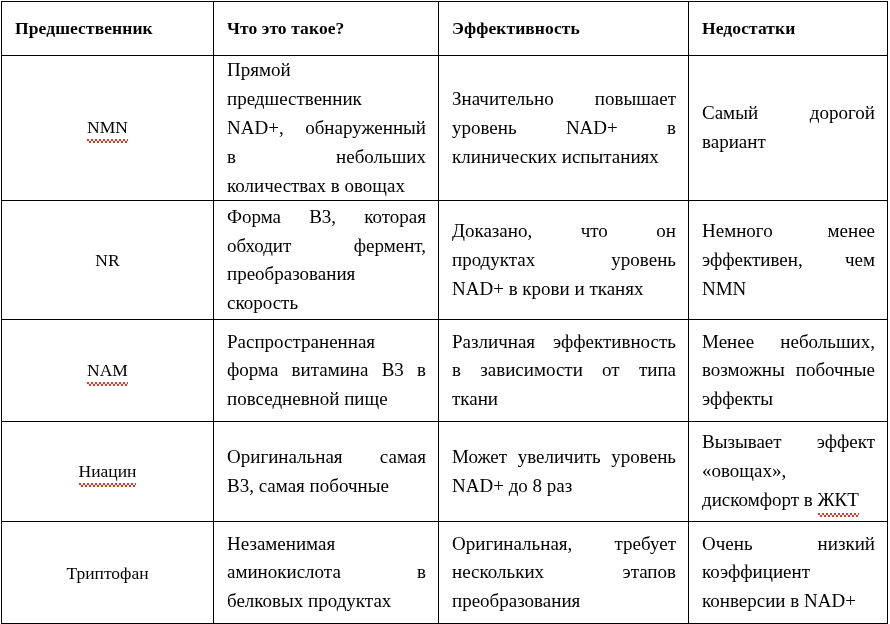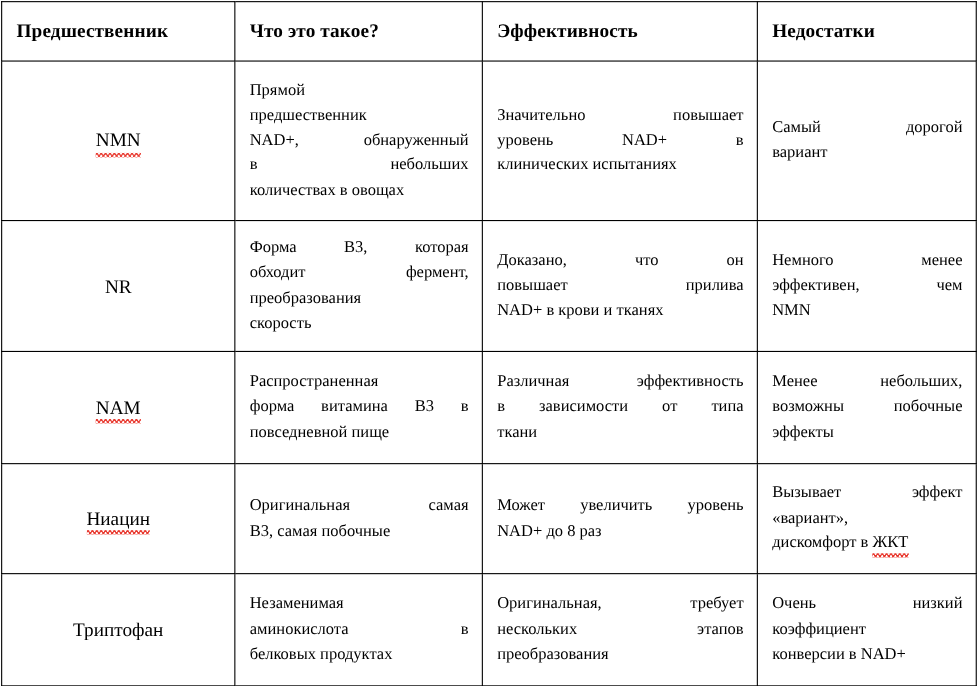--- a/index.html
+++ b/index.html
@@ -69,21 +69,21 @@
   .name-cell-inner {
     text-align: center;
     font-size: 17.5px;
     line-height: 1.52;
     padding: 0 8px;
   }
 
   .body-cell-inner {
     text-align: justify;
     text-align-last: left;
-    font-size: 15px;
+    font-size: 19px;
     line-height: 1.52;
     padding: 0 12px 0 13px;
     hyphens: none;
   }
 
   
   .body-cell-inner > .just-line {
     display: block;
     text-align: justify;
     text-align-last: justify;
@@ -180,21 +180,21 @@
             <div class="body-cell-inner">
               <span class="just-line">Форма B3, которая</span>
               <span class="just-line">обходит фермент,</span>
               <span class="just-line">преобразования</span>
               <span class="last-line">скорость</span>
             </div>
           </td>
           <td>
             <div class="body-cell-inner">
               <span class="just-line">Доказано, что он</span>
-              <span class="just-line">повышает прилива</span>
+              <span class="just-line">продуктах уровень</span>
               <span class="last-line">NAD+ в крови и тканях</span>
             </div>
           </td>
           <td>
             <div class="body-cell-inner">
               <span class="just-line">Немного менее</span>
               <span class="just-line">эффективен, чем</span>
               <span class="last-line">NMN</span>
             </div>
           </td>
@@ -237,21 +237,21 @@
           </td>
           <td>
             <div class="body-cell-inner">
               <span class="just-line">Может увеличить уровень</span>
               <span class="last-line">NAD+ до 8 раз</span>
             </div>
           </td>
           <td>
             <div class="body-cell-inner">
               <span class="just-line">Вызывает эффект</span>
-              <span class="just-line">«вариант»,</span>
+              <span class="just-line">«овощах»,</span>
               <span class="last-line">дискомфорт в <span class="spell-error">ЖКТ</span></span>
             </div>
           </td>
         </tr>
         <tr class="data-row-4">
           <td>
             <div class="name-cell-inner">Триптофан</div>
           </td>
           <td>
             <div class="body-cell-inner">

